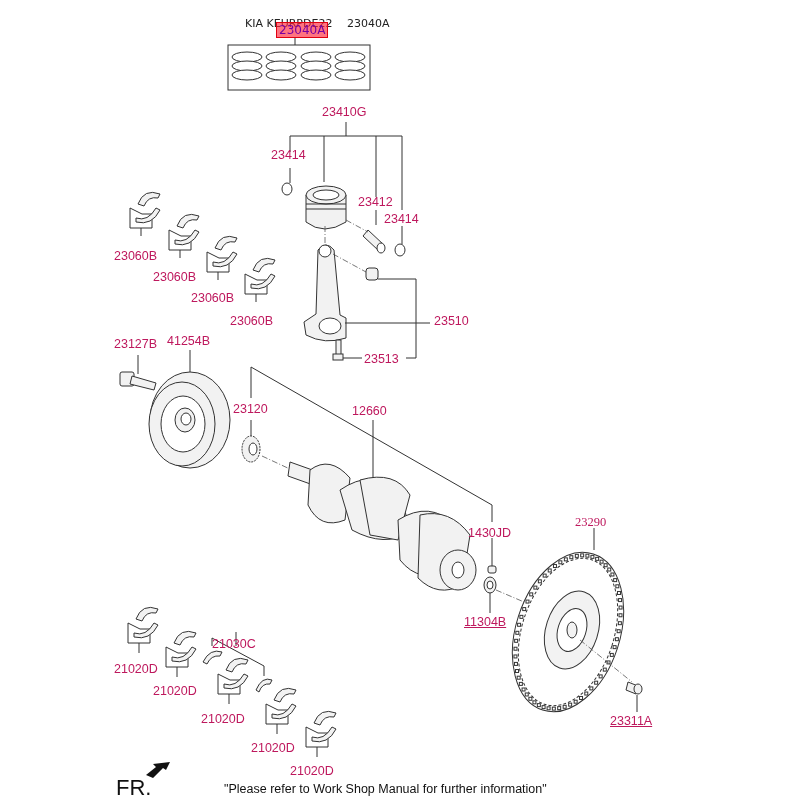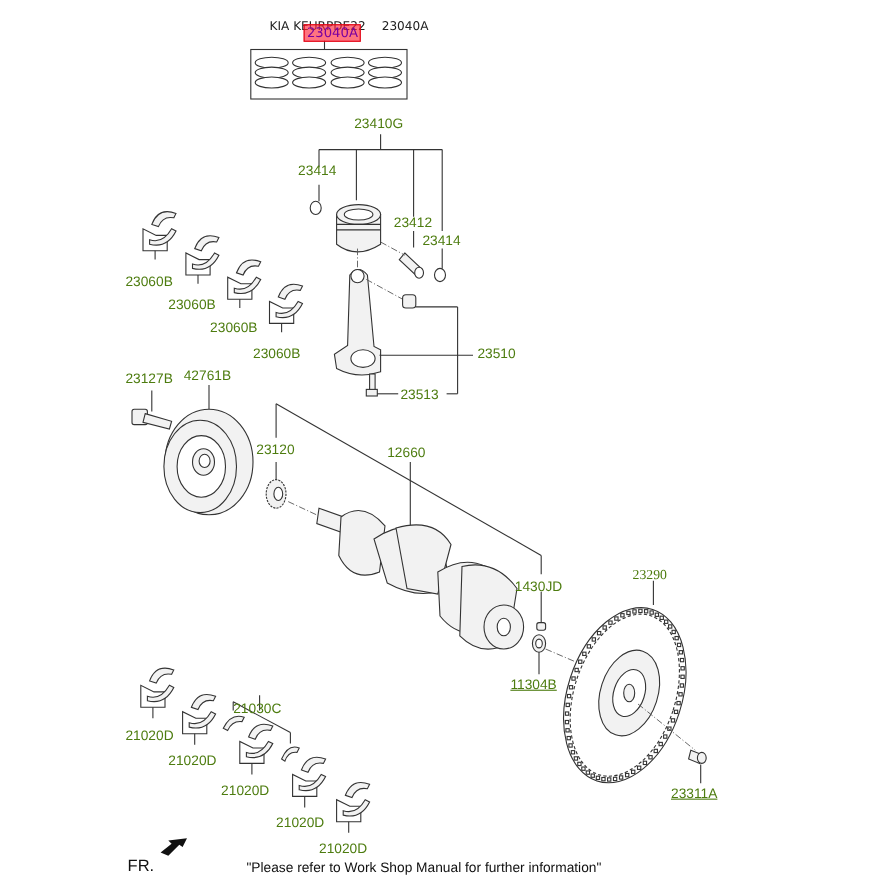--- a/index.html
+++ b/index.html
@@ -1,21 +1,21 @@
 <!DOCTYPE html>
 <html><head>
 <meta charset="utf-8">
 <style>
   html, body { margin: 0; padding: 0; background: #ffffff; }
   body { width: 800px; height: 800px; overflow: hidden; position: relative; font-family: "Liberation Sans", sans-serif; }
   #diagram { position: absolute; left: 0; top: 0; width: 800px; height: 800px; }
-  .lbl { position: absolute; font-family: "Liberation Sans", sans-serif; font-size: 12.5px; color: #4d7c0f; white-space: nowrap; cursor: pointer; line-height: 14px; }
+  .lbl { position: absolute; font-family: "Liberation Sans", sans-serif; font-size: 12.5px; color: #be185d; white-space: nowrap; cursor: pointer; line-height: 14px; }
   .hdr { position: absolute; font-family: "DejaVu Sans", sans-serif; font-size: 11px; color: #222; white-space: nowrap; line-height: 13px; margin-left: 24px; }
   .hl { position: absolute; background: rgba(255,40,60,0.65); border: 1px solid #e00010; color: #7a00a0; font-family: "DejaVu Sans", sans-serif; font-size: 12px; line-height: 14px; padding: 0 2px; cursor: pointer; }
-  .fr { position: absolute; font-family: "Liberation Sans", sans-serif; font-size: 15px; color: #111; line-height: 22px; text-align: right; }
+  .fr { position: absolute; font-family: "Liberation Sans", sans-serif; font-size: 22px; color: #111; line-height: 22px; text-align: right; }
   .note { position: absolute; font-family: "Liberation Sans", sans-serif; font-size: 12.5px; color: #111; white-space: nowrap; line-height: 14px; }
   svg .ln { stroke: #333; stroke-width: 1; fill: none; }
   svg .dash { stroke: #555; stroke-width: 0.8; fill: none; stroke-dasharray: 6 2 1 2; }
   svg .part { stroke: #333; stroke-width: 1; fill: #f2f2f2; }
   svg .partw { stroke: #333; stroke-width: 1; fill: #ffffff; }
 </style>
 </head>
 <body>
 
 <svg id="diagram" viewBox="0 0 800 800" xmlns="http://www.w3.org/2000/svg">
@@ -299,21 +299,21 @@
 <div class="lbl" style="left:384px;top:212px;">23414</div>
 <div class="lbl" style="left:434px;top:314px;">23510</div>
 <div class="lbl" style="left:364px;top:352px;">23513</div>
 
 <div class="lbl" style="left:114px;top:249px;">23060B</div>
 <div class="lbl" style="left:153px;top:270px;">23060B</div>
 <div class="lbl" style="left:191px;top:291px;">23060B</div>
 <div class="lbl" style="left:230px;top:314px;">23060B</div>
 
 <div class="lbl" style="left:114px;top:337px;">23127B</div>
-<div class="lbl" style="left:167px;top:334px;">42761B</div>
+<div class="lbl" style="left:167px;top:334px;">41254B</div>
 <div class="lbl" style="left:233px;top:402px;">23120</div>
 <div class="lbl" style="left:352px;top:404px;">12660</div>
 <div class="lbl" style="left:468px;top:526px;">1430JD</div>
 <div class="lbl" style="left:464px;top:615px;text-decoration:underline;">11304B</div>
 <div class="lbl" style="left:575px;top:515px;font-family:Liberation Serif, serif;">23290</div>
 <div class="lbl" style="left:610px;top:714px;text-decoration:underline;">23311A</div>
 
 <div class="lbl" style="left:212px;top:637px;">21030C</div>
 <div class="lbl" style="left:114px;top:662px;">21020D</div>
 <div class="lbl" style="left:153px;top:684px;">21020D</div>

